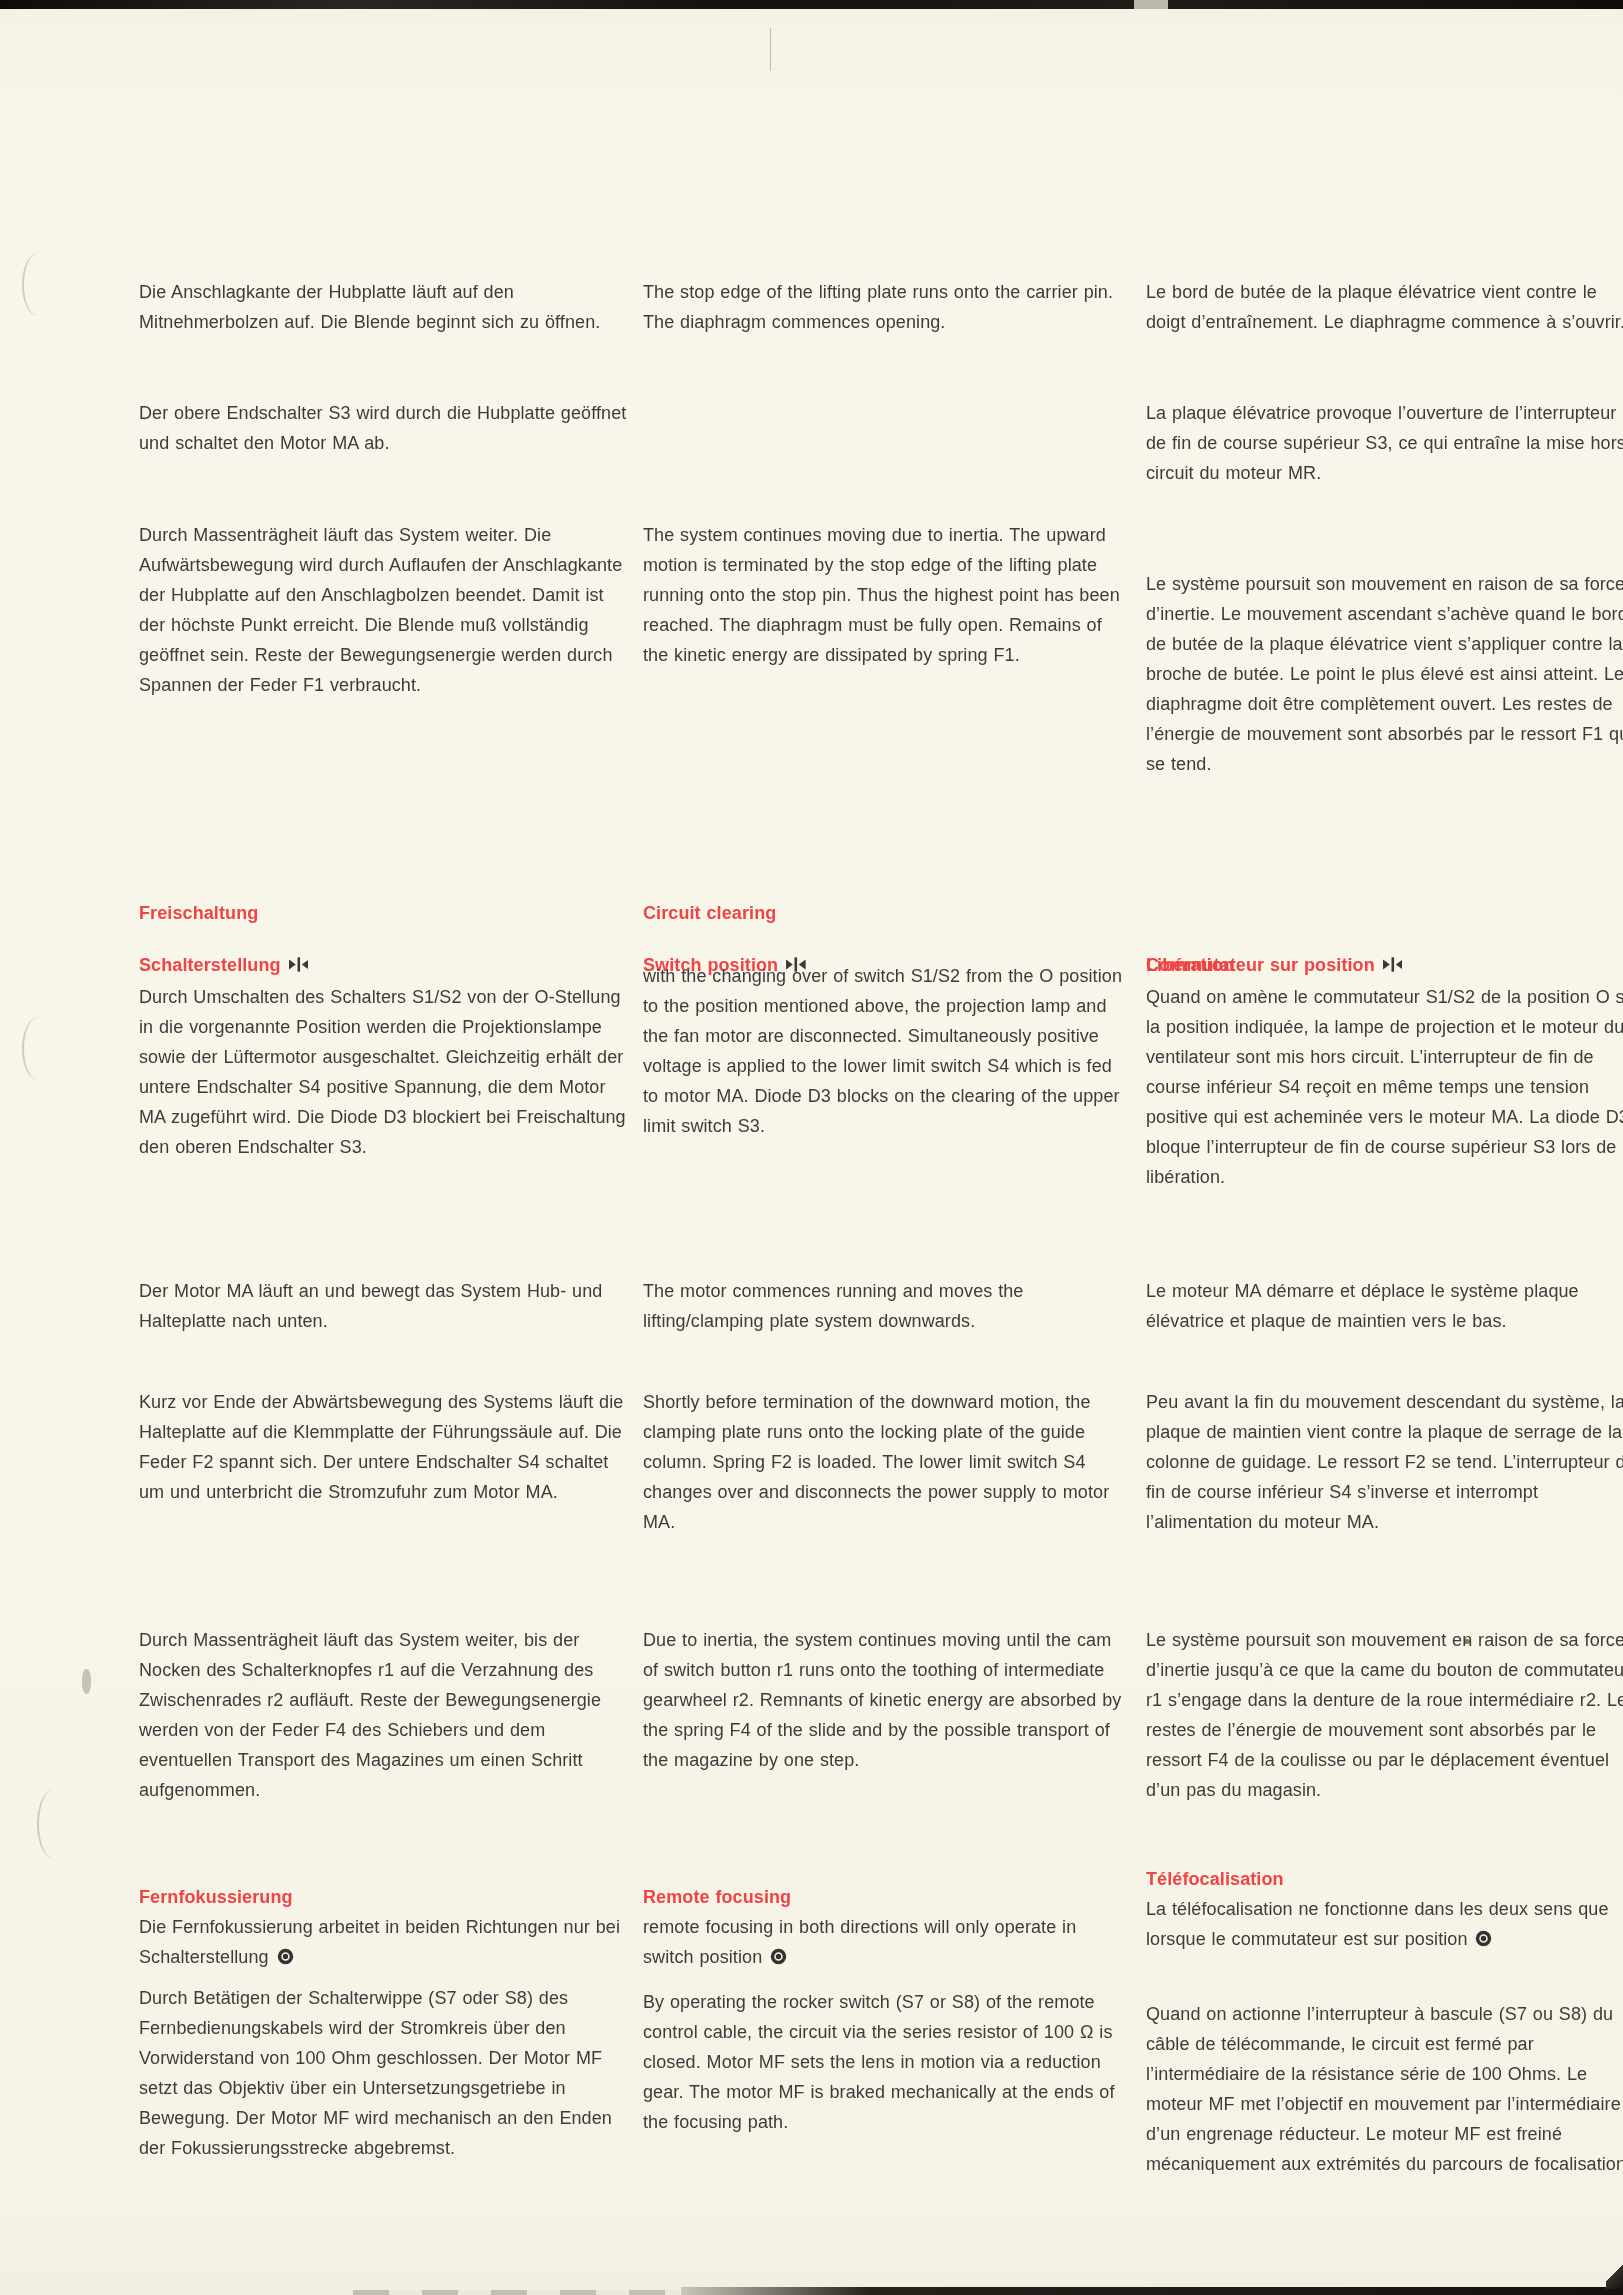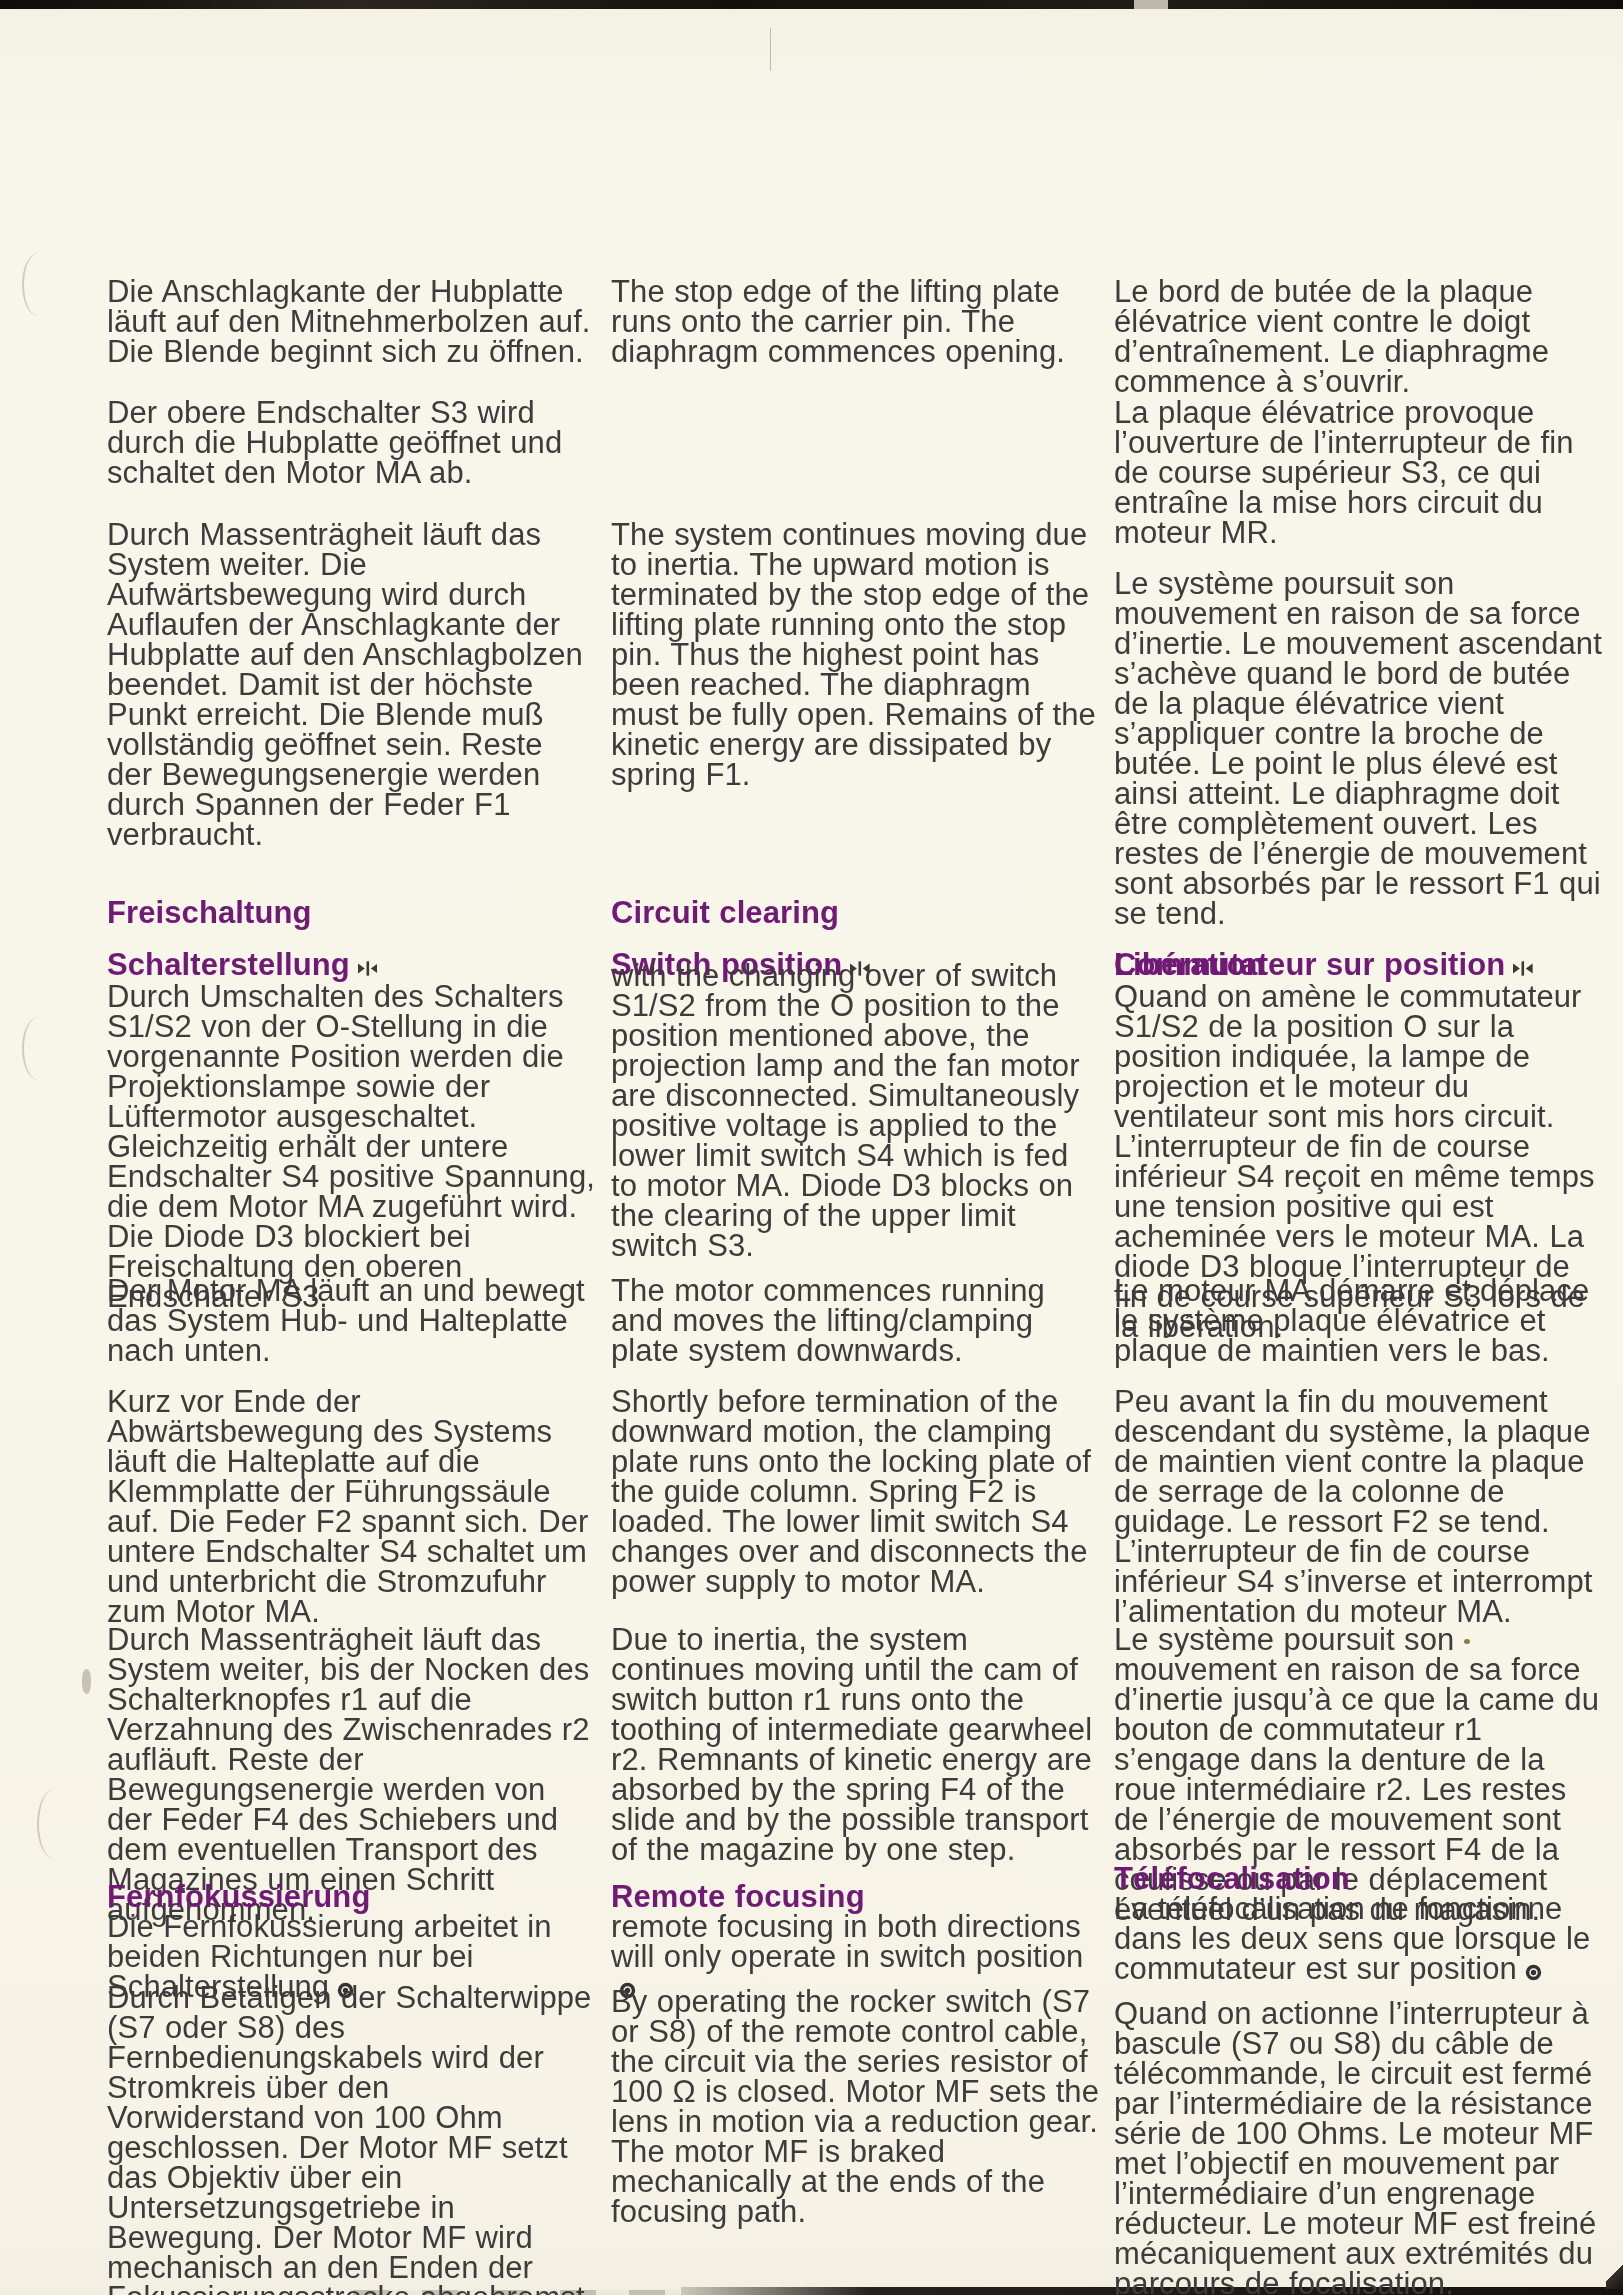--- a/index.html
+++ b/index.html
@@ -25,26 +25,26 @@
     background:linear-gradient(135deg,rgba(0,0,0,0) 45%,#35302a 46%,#15120e 100%);}
   .arc{position:absolute;width:30px;height:63px;border-radius:50%;
     border-left:2px solid rgba(112,106,92,.30);}
   .arc.a1{left:22px;top:253px;}
   .arc.a2{left:22px;top:1017px;}
   .arc.a3{left:37px;top:1790px;height:68px;}
   .speck{position:absolute;left:1464px;top:1639px;width:5.9px;height:5.2px;background:#7d6e35;border-radius:50%;opacity:.9;}
   .edge-mark{position:absolute;left:82px;top:1669px;width:9.2px;height:25px;background:rgba(125,120,108,.40);border-radius:45%;}
 
   
-  .block{position:absolute;width:489px;font-size:31px;line-height:30px;
-    letter-spacing:0.1px;word-spacing:0.7px;white-space:normal;}
+  .block{position:absolute;width:489px;font-size:18px;line-height:30px;
+    letter-spacing:0.1px;word-spacing:0.7px;white-space:normal;margin-left:32px;}
   .col-de{left:107px;}
   .col-en{left:611px;}
   .col-fr{left:1114px;width:495px;}
-  .heading{font-weight:700;color:#701a75;}
+  .heading{font-weight:700;color:#ef4444;}
   .icon{display:inline-block;vertical-align:-2px;margin-left:7.9px;line-height:0;}
   .icon svg{display:inline-block;}
 </style>
 </head>
 <body>
 
 <div class="page">
 
   <div class="top-bar"></div>
   <div class="top-bar-gap"></div>

